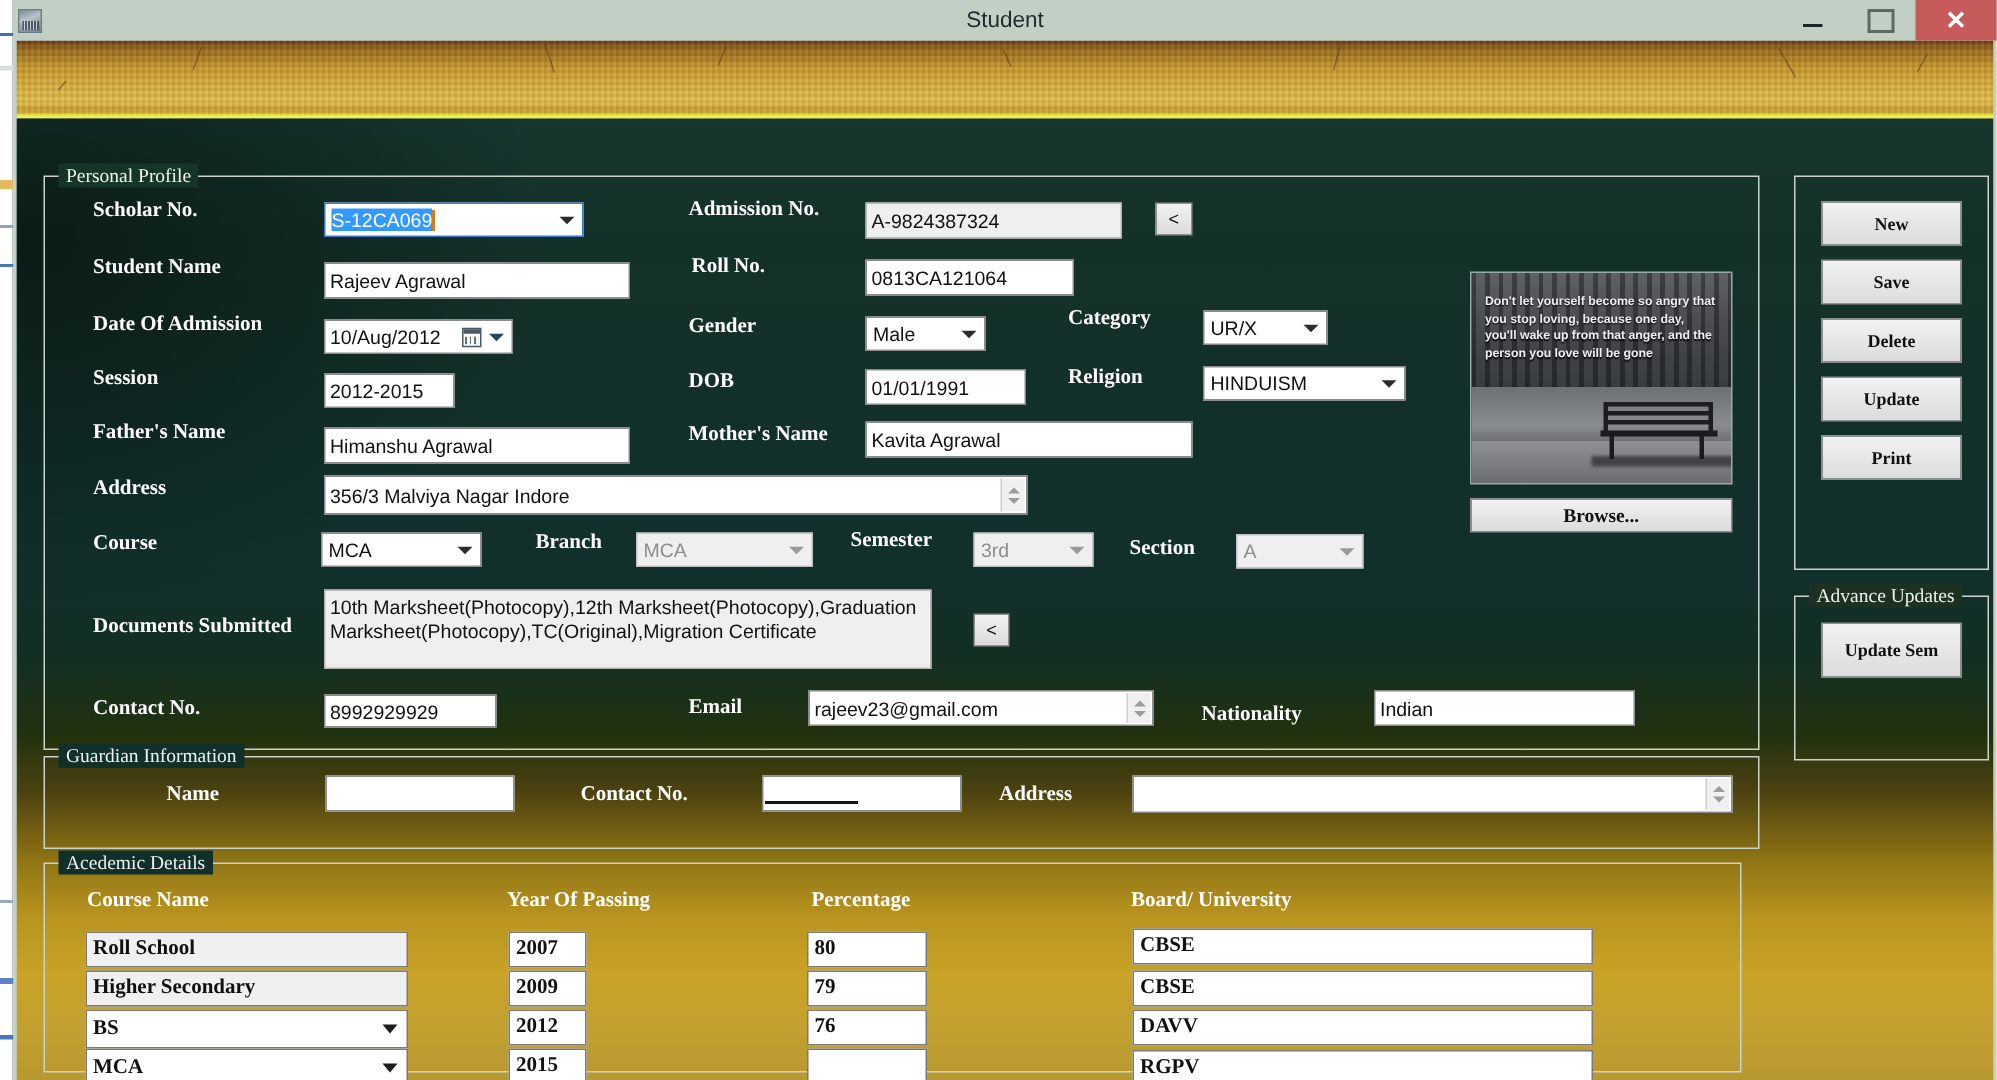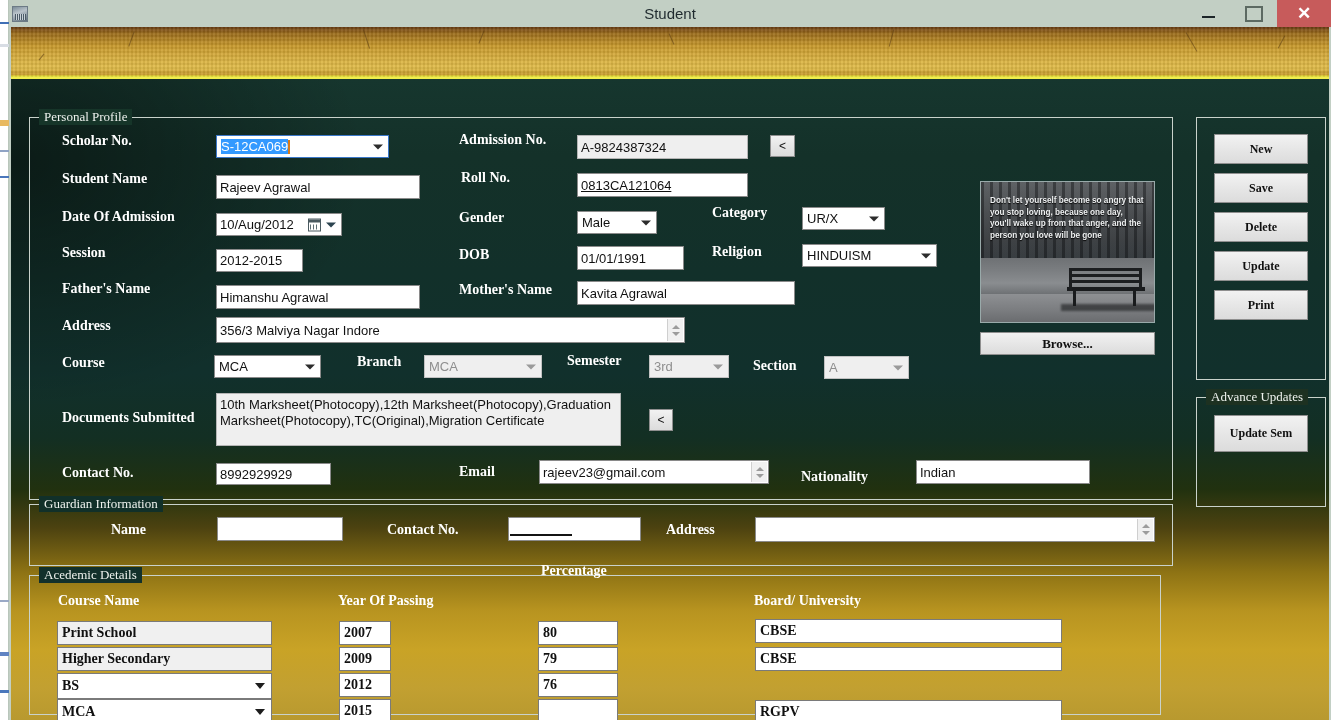--- a/index.html
+++ b/index.html
@@ -428,21 +428,21 @@
         </div>
         <div class="tb" style="left:905px; top:381px; width:174px; height:24px;">
           <span>Indian</span>
         </div>
 
         <div class="tb ro" style="left:566px; top:56px; width:171px; height:24px;">
           <span>A-9824387324</span>
         </div>
         <div class="btn small" style="left:759px; top:56px; width:25px; height:22px;">&lt;</div>
 
-        <div class="tb" style="left:566px; top:94px; width:171px; height:24px;text-decoration:underline;">
+        <div class="tb" style="left:566px; top:94px; width:139px; height:24px;">
           <span>0813CA121064</span>
         </div>
 
         <div class="cb" style="left:566px; top:132px; width:80px;">
           <span>Male</span>
           <span class="arr"></span>
         </div>
         <div class="cb" style="left:791px; top:128px; width:83px;">
           <span>UR/X</span>
           <span class="arr"></span>
@@ -502,39 +502,40 @@
               <i class="dn"></i>
             </span>
         </div>
 
         <div class="group" id="grp-academic">
           <div class="legend">Acedemic Details</div>
         </div>
 
         <div class="col-head" style="left:47px;  top:514px;">Course Name</div>
         <div class="col-head" style="left:327px; top:514px;">Year Of Passing</div>
-        <div class="col-head" style="left:530px; top:484px;">Percentage</div>
+        <div class="col-head" style="left:530px; top:514px;">Percentage</div>
         <div class="col-head" style="left:743px; top:514px;">Board/ University</div>
 
-        <div class="ac-tb ro" style="left:46px; top:542px; width:215px;">Print School</div>
+        <div class="ac-tb ro" style="left:46px; top:542px; width:215px;">Roll School</div>
         <div class="ac-tb" style="left:328px; top:542px; width:52px;">2007</div>
         <div class="ac-tb" style="left:527px; top:542px; width:80px;">80</div>
         <div class="ac-tb" style="left:744px; top:540px; width:307px;">CBSE</div>
 
         <div class="ac-tb ro" style="left:46px; top:568px; width:215px;">Higher Secondary</div>
         <div class="ac-tb" style="left:328px; top:568px; width:52px;">2009</div>
         <div class="ac-tb" style="left:527px; top:568px; width:80px;">79</div>
         <div class="ac-tb" style="left:744px; top:568px; width:307px;">CBSE</div>
 
         <div class="ac-cb" style="left:46px; top:594px; width:215px;">
           <span>BS</span>
           <span class="arr"></span>
         </div>
         <div class="ac-tb" style="left:328px; top:594px; width:52px;">2012</div>
         <div class="ac-tb" style="left:527px; top:594px; width:80px;">76</div>
+        <div class="ac-tb" style="left:744px; top:594px; width:307px;">DAVV</div>
 
         <div class="ac-cb" style="left:46px; top:620px; width:215px;">
           <span>MCA</span>
           <span class="arr"></span>
         </div>
         <div class="ac-tb" style="left:328px; top:620px; width:52px;">2015</div>
         <div class="ac-tb" style="left:527px; top:620px; width:80px;"></div>
         <div class="ac-tb" style="left:744px; top:621px; width:307px;">RGPV</div>
 
         <div class="group" id="grp-actions"></div>

